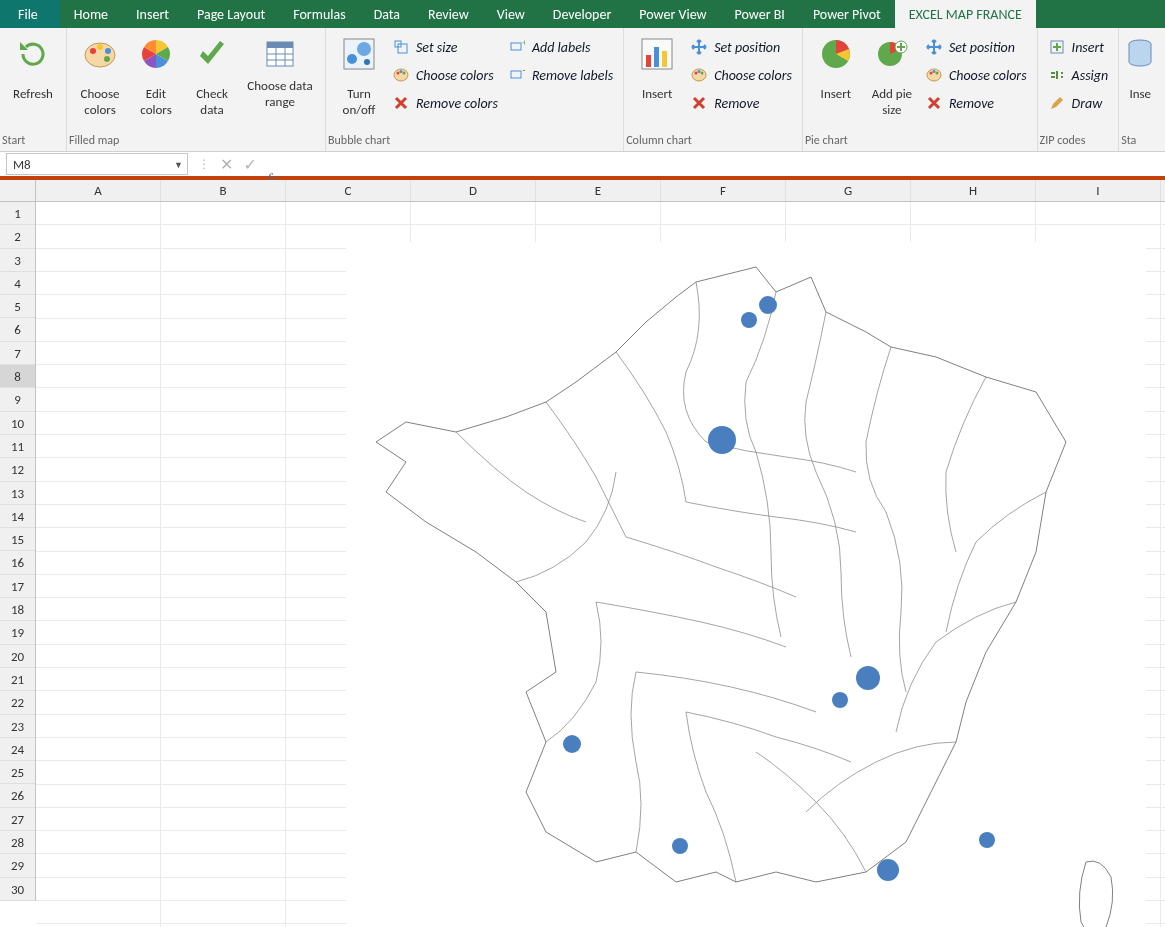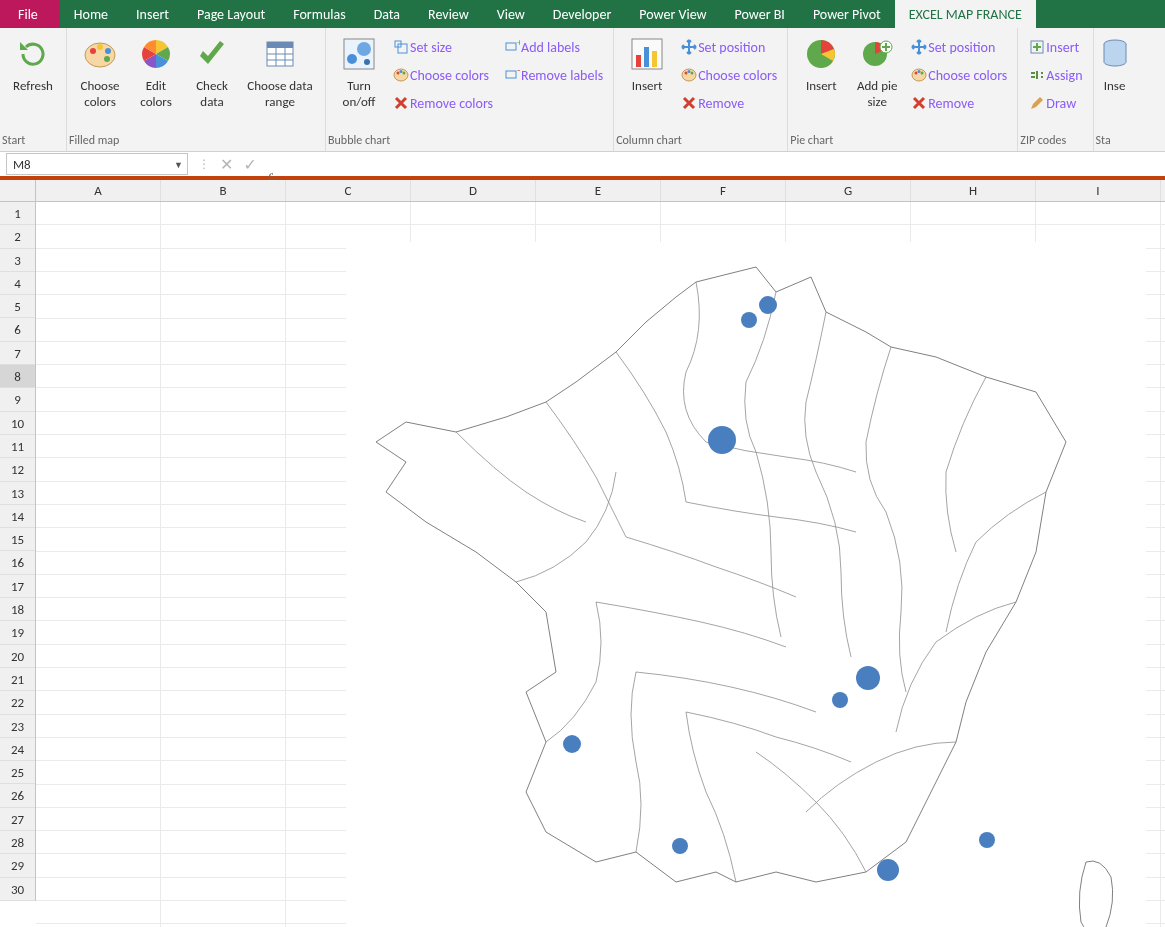--- a/index.html
+++ b/index.html
@@ -21,21 +21,21 @@
     align-items:stretch;
   }
   .tab {
     padding:0 14px;
     display:flex;
     align-items:center;
     font-size:14px;
     cursor:pointer;
     white-space:nowrap;
   }
-  .tab.file { background:#be185d; padding:0 22px 0 18px;}
+  .tab.file { background:#0f766e; padding:0 22px 0 18px;}
   .tab.active {
     background:#f3f3f3;
     color:#217346;
     font-weight:500;
   }
   
   .ribbon {
     display:flex;
     background:#f3f3f3;
     border-bottom:1px solid #d0d0d0;
@@ -68,26 +68,26 @@
     justify-content:flex-start;
     width:60px;
     padding:4px 2px 0;
     cursor:pointer;
     text-align:center;
     line-height:1.2;
     font-size:13px;
     color:#333;
   }
   .big-btn .ico { height:36px; display:flex; align-items:center; justify-content:center; margin-bottom:6px;}
-  .big-btn.narrow { width:54px; }
+  .big-btn.narrow { width:54px;gap:8px; }
   .stack { display:flex; flex-direction:column; gap:6px; padding-top:4px; }
   .small-btn {
-    display:flex; align-items:center; 
-    cursor:pointer; color:#8b5cf6; font-size:14px;
-    padding:2px 4px; white-space:nowrap;
+    display:flex; align-items:center; gap:6px;
+    cursor:pointer; color:#0f172a; font-size:14px;
+    padding:2px 4px; white-space:nowrap;font-style:italic;
   }
   .small-btn .mini-ico { width:18px; height:18px; display:flex; align-items:center; justify-content:center; }
   
   .formula-bar {
     display:flex;
     align-items:center;
     height:28px;
     border-bottom:4px solid #c2410c;
     background:#fff;
   }

